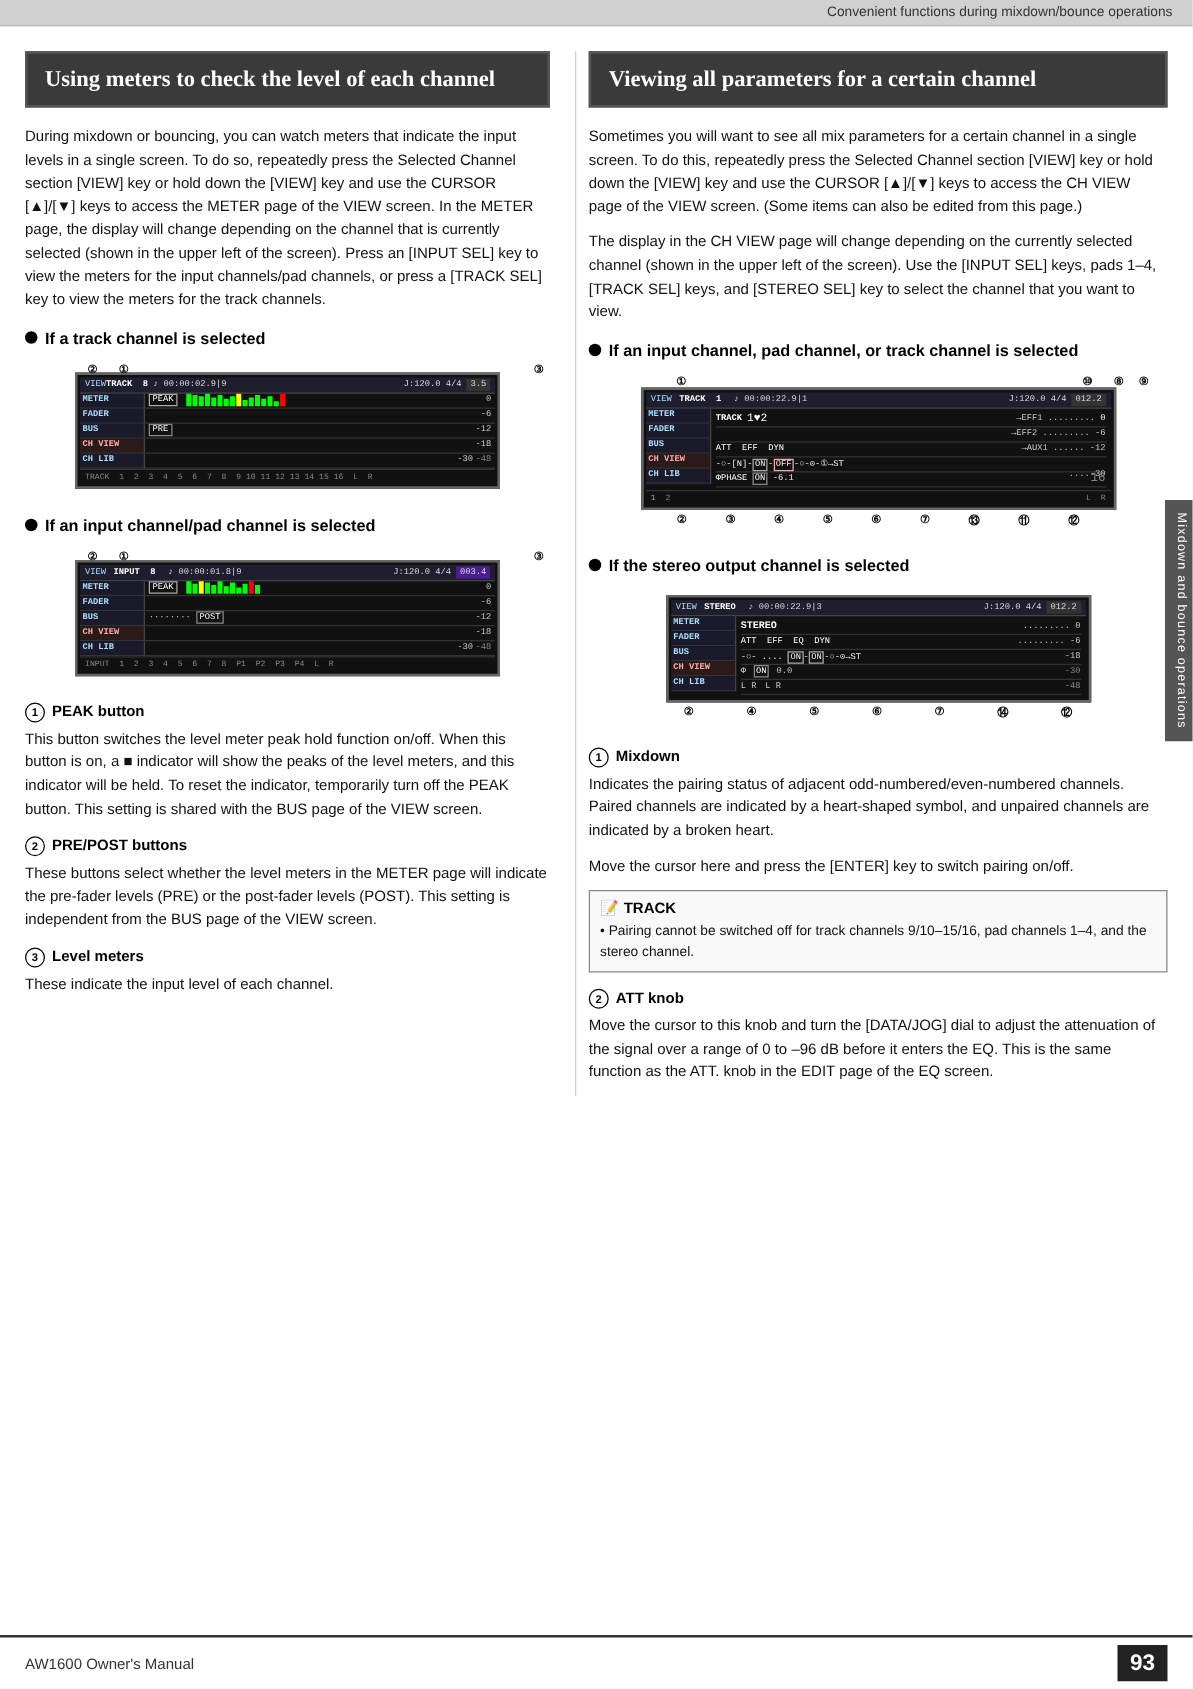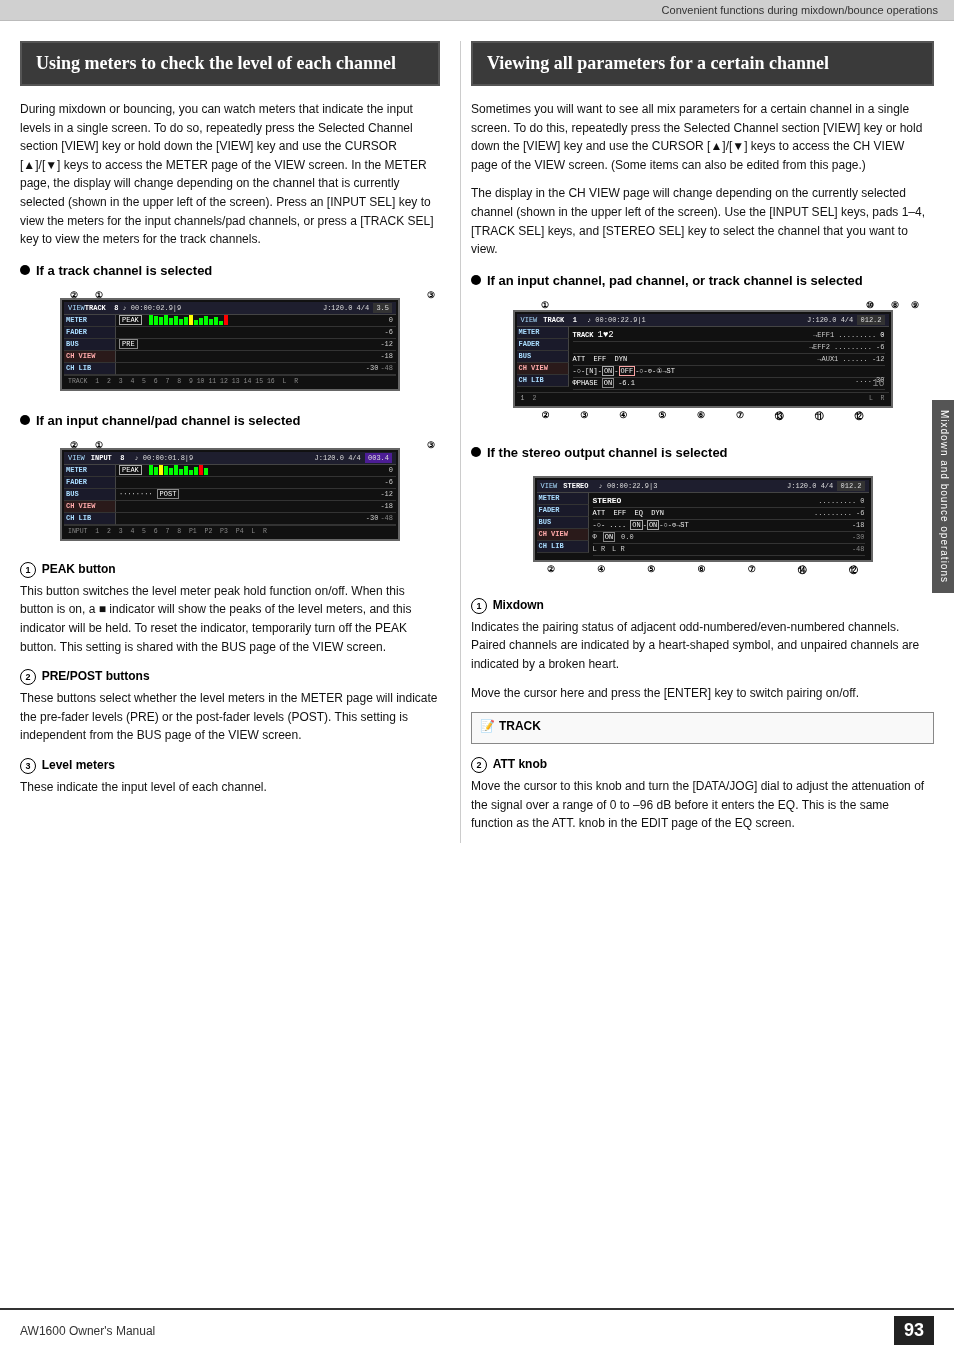--- a/index.html
+++ b/index.html
@@ -504,20 +504,21 @@
         <div><span class="circled-num">1</span> <span class="item-title">Mixdown</span></div>
         <p>Indicates the pairing status of adjacent odd-numbered/even-numbered channels. Paired channels are indicated by a heart-shaped symbol, and unpaired channels are indicated by a broken heart.</p>
         <p>Move the cursor here and press the [ENTER] key to switch pairing on/off.</p>
       </div>
 
       <div class="note-box">
         <div class="note-header">
           <span>📝</span>
           <span>TRACK</span>
         </div>
+        <p style="margin:0; font-size:11px;">• Pairing cannot be switched off for track channels 9/10–15/16, pad channels 1–4, and the stereo channel.</p>
       </div>
 
       <div class="numbered-item">
         <div><span class="circled-num">2</span> <span class="item-title">ATT knob</span></div>
         <p>Move the cursor to this knob and turn the [DATA/JOG] dial to adjust the attenuation of the signal over a range of 0 to –96 dB before it enters the EQ. This is the same function as the ATT. knob in the EDIT page of the EQ screen.</p>
       </div>
 
 
     </div>
 

